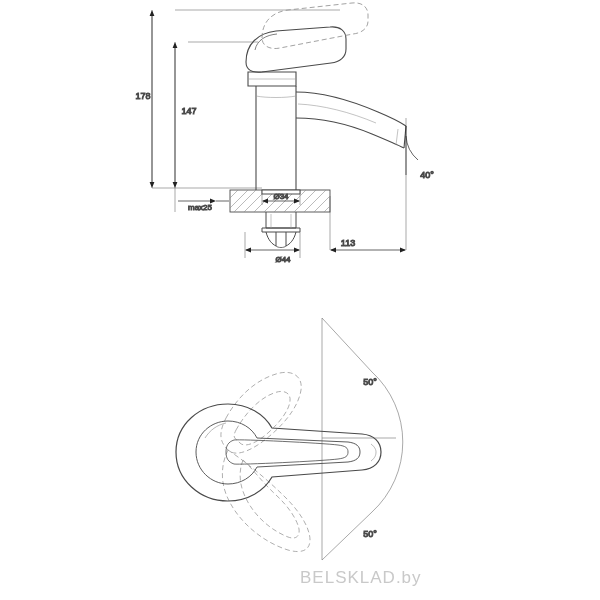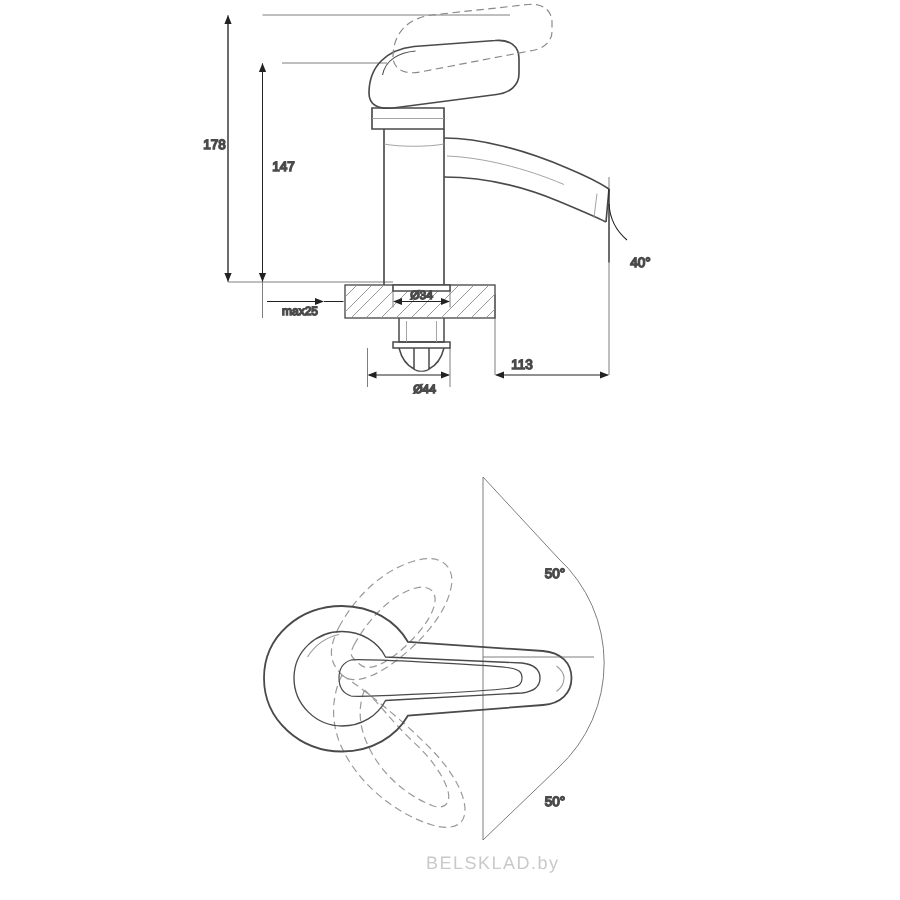--- a/index.html
+++ b/index.html
@@ -30,24 +30,24 @@
   .dim-text {
     font-family: "Liberation Sans", sans-serif;
     font-size: 9px;
     fill: #222222;
   }
   .dim-text.small {
     font-size: 8px;
   }
   .wm {
     position: absolute;
-    left: 284px;
+    left: 300px;
     top: 568px;
     font-family: "Liberation Sans", sans-serif;
-    font-size: 12px;
+    font-size: 17px;
     letter-spacing: 1px;
     color: #c9c9c9;
     user-select: none;
   }
 </style>
 </head>
 <body>
 
 <div id="stage">
 

